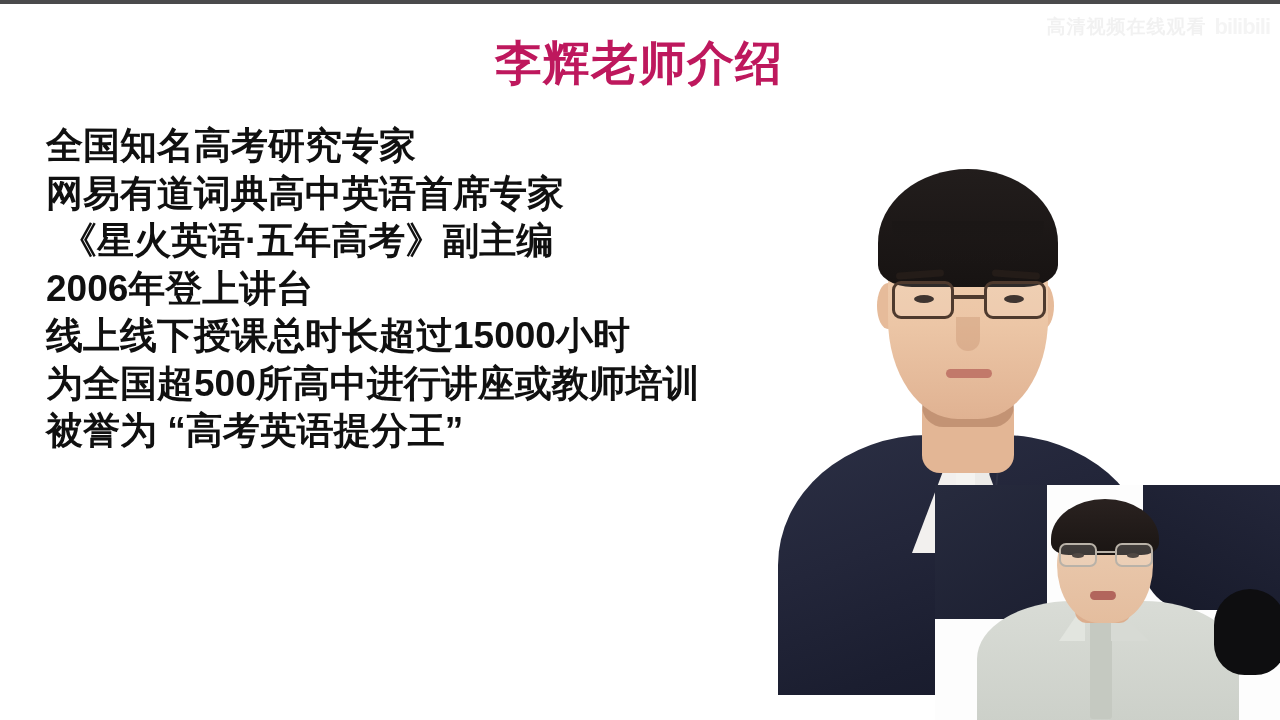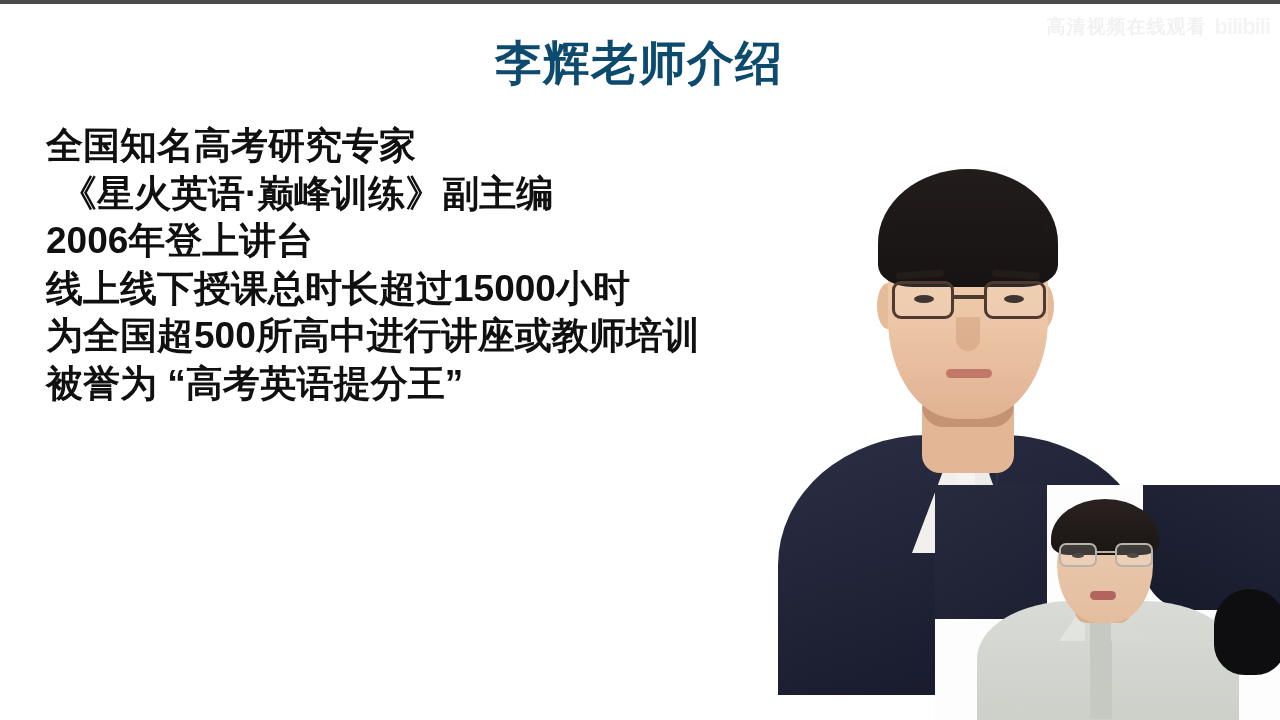--- a/index.html
+++ b/index.html
@@ -25,21 +25,21 @@
   }
 
   
   .slide-title {
     position:absolute;
     left:0; top:38px;
     width:1280px;
     text-align:center;
     font-size:47px;
     font-weight:bold;
-    color:#0c4a6e;
+    color:#be185d;
     letter-spacing:1px;
     line-height:1.08;
     z-index:10;
     text-indent:-2px;
   }
 
   
   .bullet-list {
     position:absolute;
     left:46px; top:122px;
@@ -314,21 +314,22 @@
 <body>
 
 <div id="stage">
 
   <div class="top-bar"></div>
 
   <div class="slide-title">李辉老师介绍</div>
 
   <div class="bullet-list">
     <div class="bullet-line">全国知名高考研究专家</div>
-    <div class="bullet-line indented">《星火英语·巅峰训练》副主编</div>
+    <div class="bullet-line">网易有道词典高中英语首席专家</div>
+    <div class="bullet-line indented">《星火英语·五年高考》副主编</div>
     <div class="bullet-line">2006年登上讲台</div>
     <div class="bullet-line">线上线下授课总时长超过15000小时</div>
     <div class="bullet-line">为全国超500所高中进行讲座或教师培训</div>
     <div class="bullet-line">被誉为 “高考英语提分王”</div>
   </div>
 
   <div class="portrait">
     <div class="p-shoulders"></div>
     <div class="p-shirt"></div>
     <div class="p-collar-l"></div>

